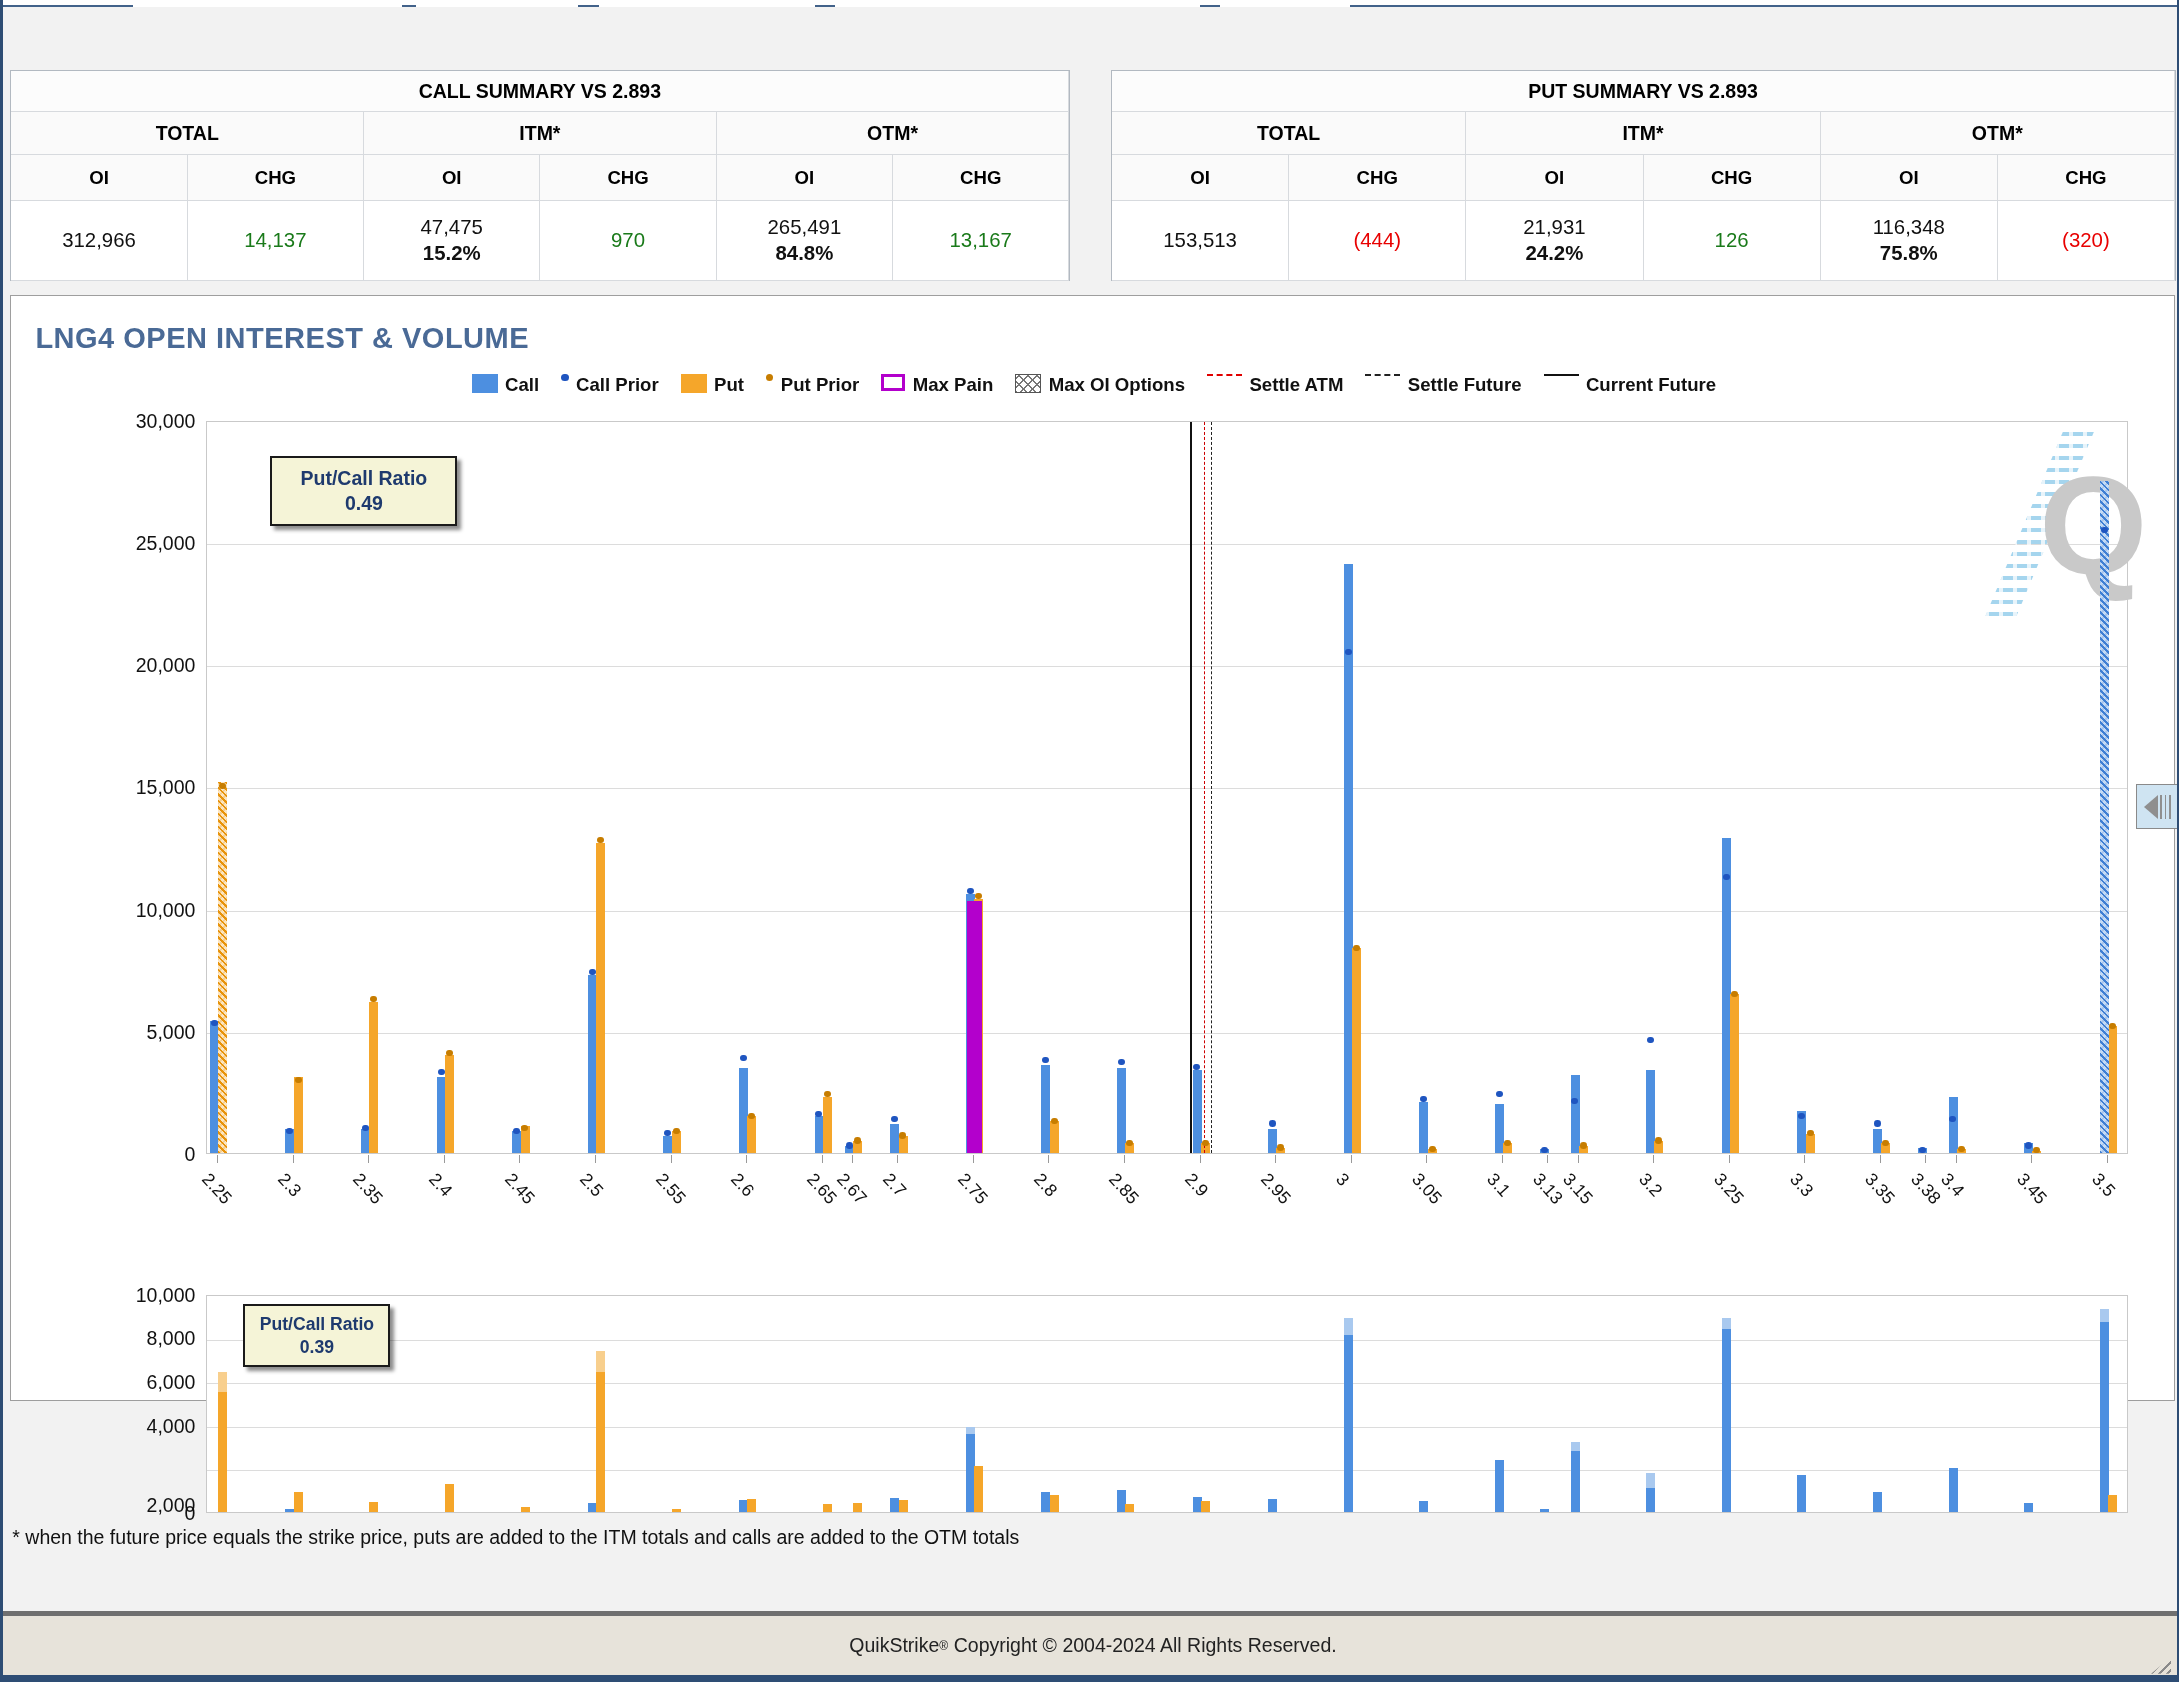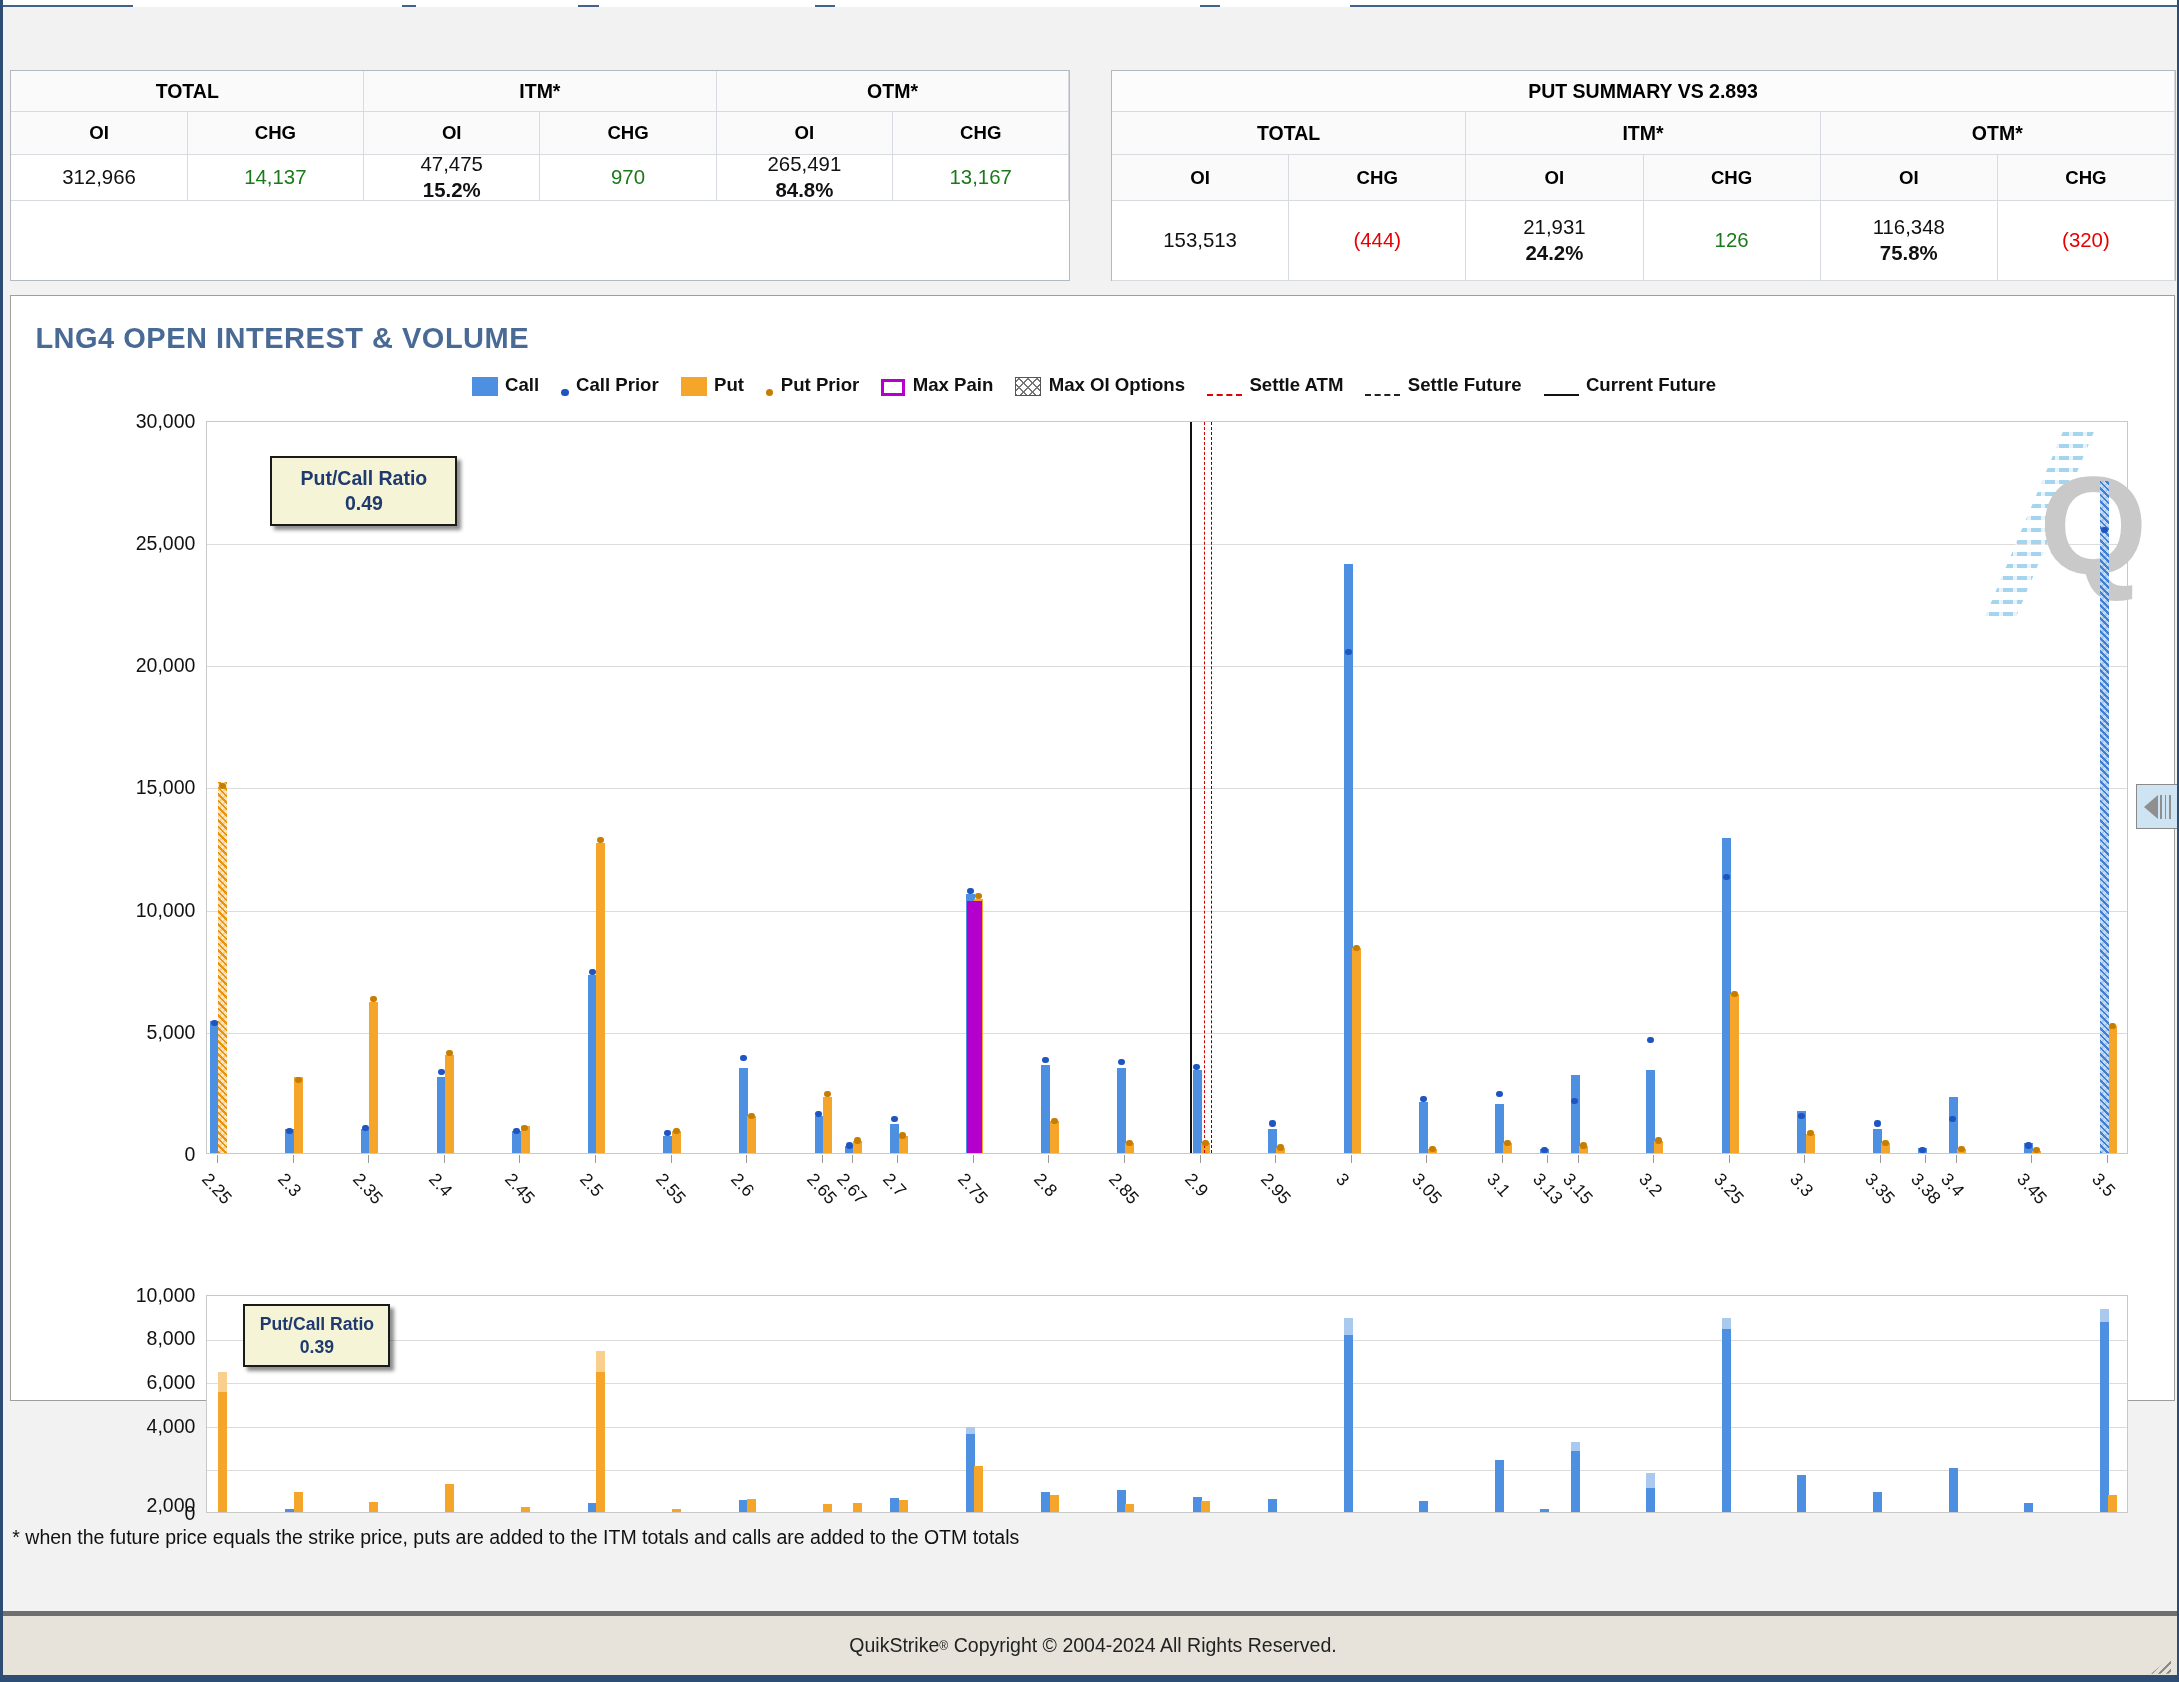--- a/index.html
+++ b/index.html
@@ -33,21 +33,21 @@
   .g { color:#1a7a1a; } .r { color:#e80000; } .k { color:#111; }
   #call-summary { left:7.4px; width:1060px; }
   #put-summary  { left:1108px; width:1065px; }
 
   
   .chart-panel { position:absolute; left:7.4px; top:295px; width:2165px; height:1106px; background:#fff;
                  border:0.9px solid #9e9e9e; }
   .chart-title { position:absolute; left:24px; top:26px; font-size:29px; font-weight:bold; color:#4a6a96; letter-spacing:0.5px; }
   .legend { position:absolute; left:0; top:78px; width:2165px; display:flex; justify-content:center;
             align-items:center; gap:22px; font-size:18.6px; font-weight:bold; color:#111; }
-  .legend .item { display:flex; align-items:flex-end; gap:7.4px; }
+  .legend .item { display:flex; align-items:flex-start; gap:7.4px; }
   .sw { display:inline-block; }
   .sw-sq { width:26px; height:18.6px; }
   .sw-dot { width:7.4px; height:7.4px; border-radius:50%; }
   .sw-maxpain { width:24px; height:16.7px; background:#fff; border:3.7px solid #b300cc; }
   .sw-maxoi { width:26px; height:18.6px; border:1.9px solid #555; background:
       repeating-linear-gradient(45deg, #777 0 1.4px, transparent 1.4px 6.5px),
       repeating-linear-gradient(-45deg, #777 0 1.4px, transparent 1.4px 6.5px), #fff; }
   .sw-dashred { width:35px; border-top:2.8px dashed #e00000; }
   .sw-dashblk { width:35px; border-top:2.8px dashed #222; }
   .sw-solidblk { width:35px; border-top:2.8px solid #111; }
@@ -118,20 +118,21 @@
     <div class="seg" style="left:0;width:130px"></div>
     <div class="seg" style="left:399px;width:14px"></div>
     <div class="seg" style="left:575px;width:21.3px"></div>
     <div class="seg" style="left:812px;width:20.4px"></div>
     <div class="seg" style="left:1197px;width:20.4px"></div>
     <div class="seg" style="left:1347px;width:833px"></div>
   </div>
 
 
   <div class="sumtable" id="call-summary">
+      <div class="cell title">CALL SUMMARY VS 2.893</div>
       <div class="cell grp">TOTAL</div>
       <div class="cell grp">ITM*</div>
       <div class="cell grp">OTM*</div>
       <div class="cell hdr">OI</div>
       <div class="cell hdr">CHG</div>
       <div class="cell hdr">OI</div>
       <div class="cell hdr">CHG</div>
       <div class="cell hdr">OI</div>
       <div class="cell hdr">CHG</div>
       <div class="cell val k">

